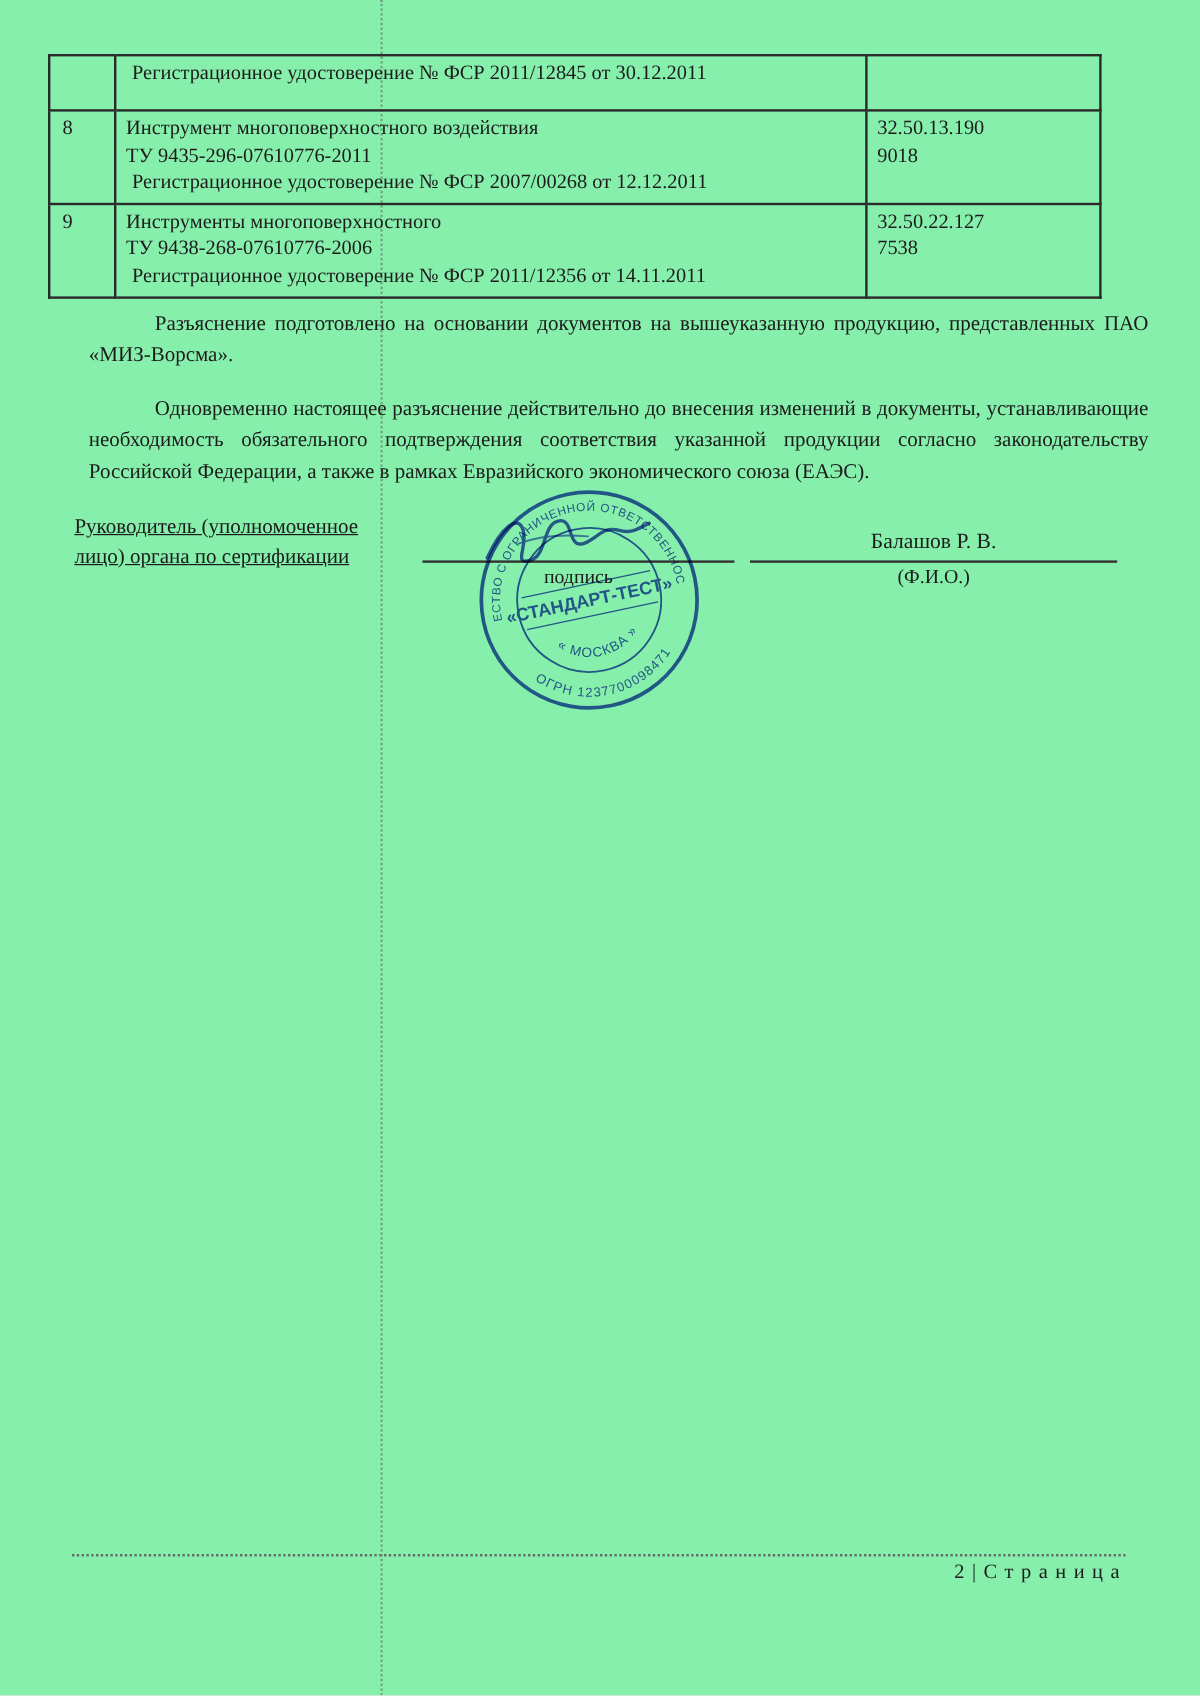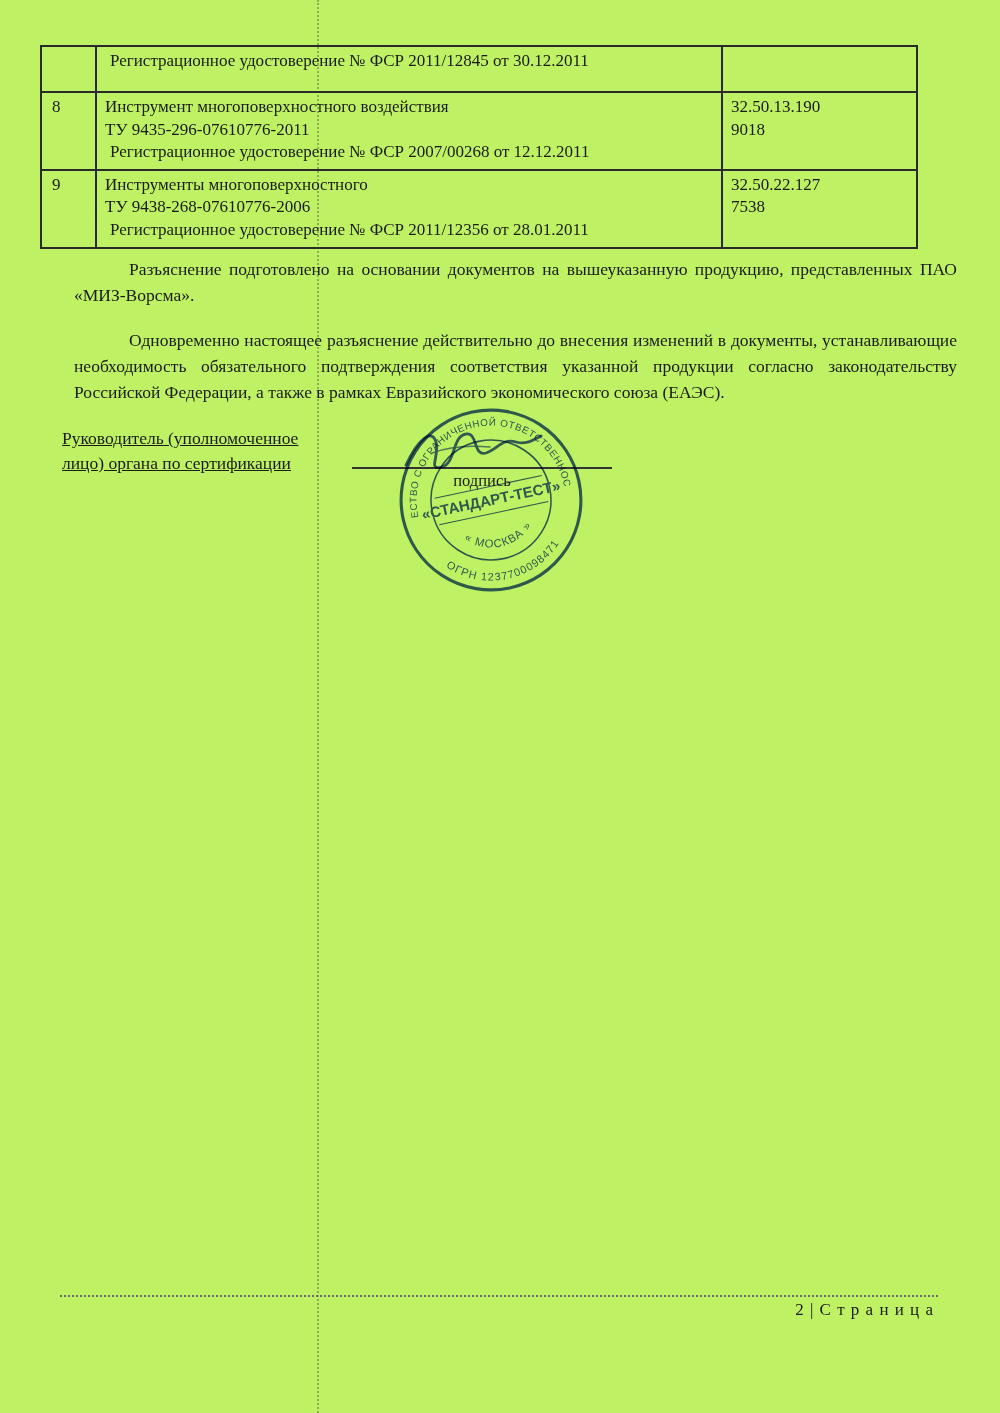--- a/index.html
+++ b/index.html
@@ -1,20 +1,20 @@
 <!DOCTYPE html>
 <html><head>
 <meta charset="utf-8">
 <style>
   html,body { margin:0; padding:0; background:#e9e9e6; }
   .page {
     position:relative;
     width:1000px; height:1413px;
     margin:0 auto;
-    background:#bef264;
+    background:#86efac;
     font-family:"Liberation Serif", serif;
     color:#1b1b1b;
     overflow:hidden;
   }
   
   .fold-line {
     position:absolute; left:317px; top:0; bottom:0; width:0;
     border-left:2px dotted rgba(70,70,70,0.40);
   }
   
@@ -122,21 +122,21 @@
         <div>9018</div>
       </td>
     </tr>
     <tr class="r2">
       <td class="num">
         <div>9</div>
       </td>
       <td>
         <div>Инструменты многоповерхностного</div>
         <div>ТУ 9438-268-07610776-2006</div>
-        <div class="reg">Регистрационное удостоверение № ФСР 2011/12356 от 28.01.2011</div>
+        <div class="reg">Регистрационное удостоверение № ФСР 2011/12356 от 14.11.2011</div>
       </td>
       <td>
         <div>32.50.22.127</div>
         <div>7538</div>
       </td>
     </tr>
   </tbody>
     </table>
 
   <div class="paras">
@@ -145,20 +145,22 @@
   </div>
 
   <div class="role">
     <div>Руководитель (уполномоченное</div>
     <div>лицо) органа по сертификации</div>
   </div>
 
   <div class="sig-line"></div>
   <div class="sig-caption">подпись</div>
 
+  <div class="name-line">Балашов Р. В.</div>
+  <div class="name-caption">(Ф.И.О.)</div>
 
   <svg class="sign-ink" viewBox="0 0 150 58">
     <g fill="none" stroke="currentColor" stroke-width="2.8" stroke-linecap="round" color="#2e4fbe">
       <path d="M 8,42 C 20,16 34,5 38,19 C 42,33 29,48 44,44 C 58,40 54,13 68,11 C 80,9 75,34 88,30 C 100,26 104,15 118,19 C 128,22 135,17 143,13"></path>
       <path d="M 34,30 C 50,24 70,22 92,24" stroke-width="1.6" opacity="0.8"></path>
     </g>
   </svg>
 
   <svg class="stamp" viewBox="0 0 180 180">
     <defs>

